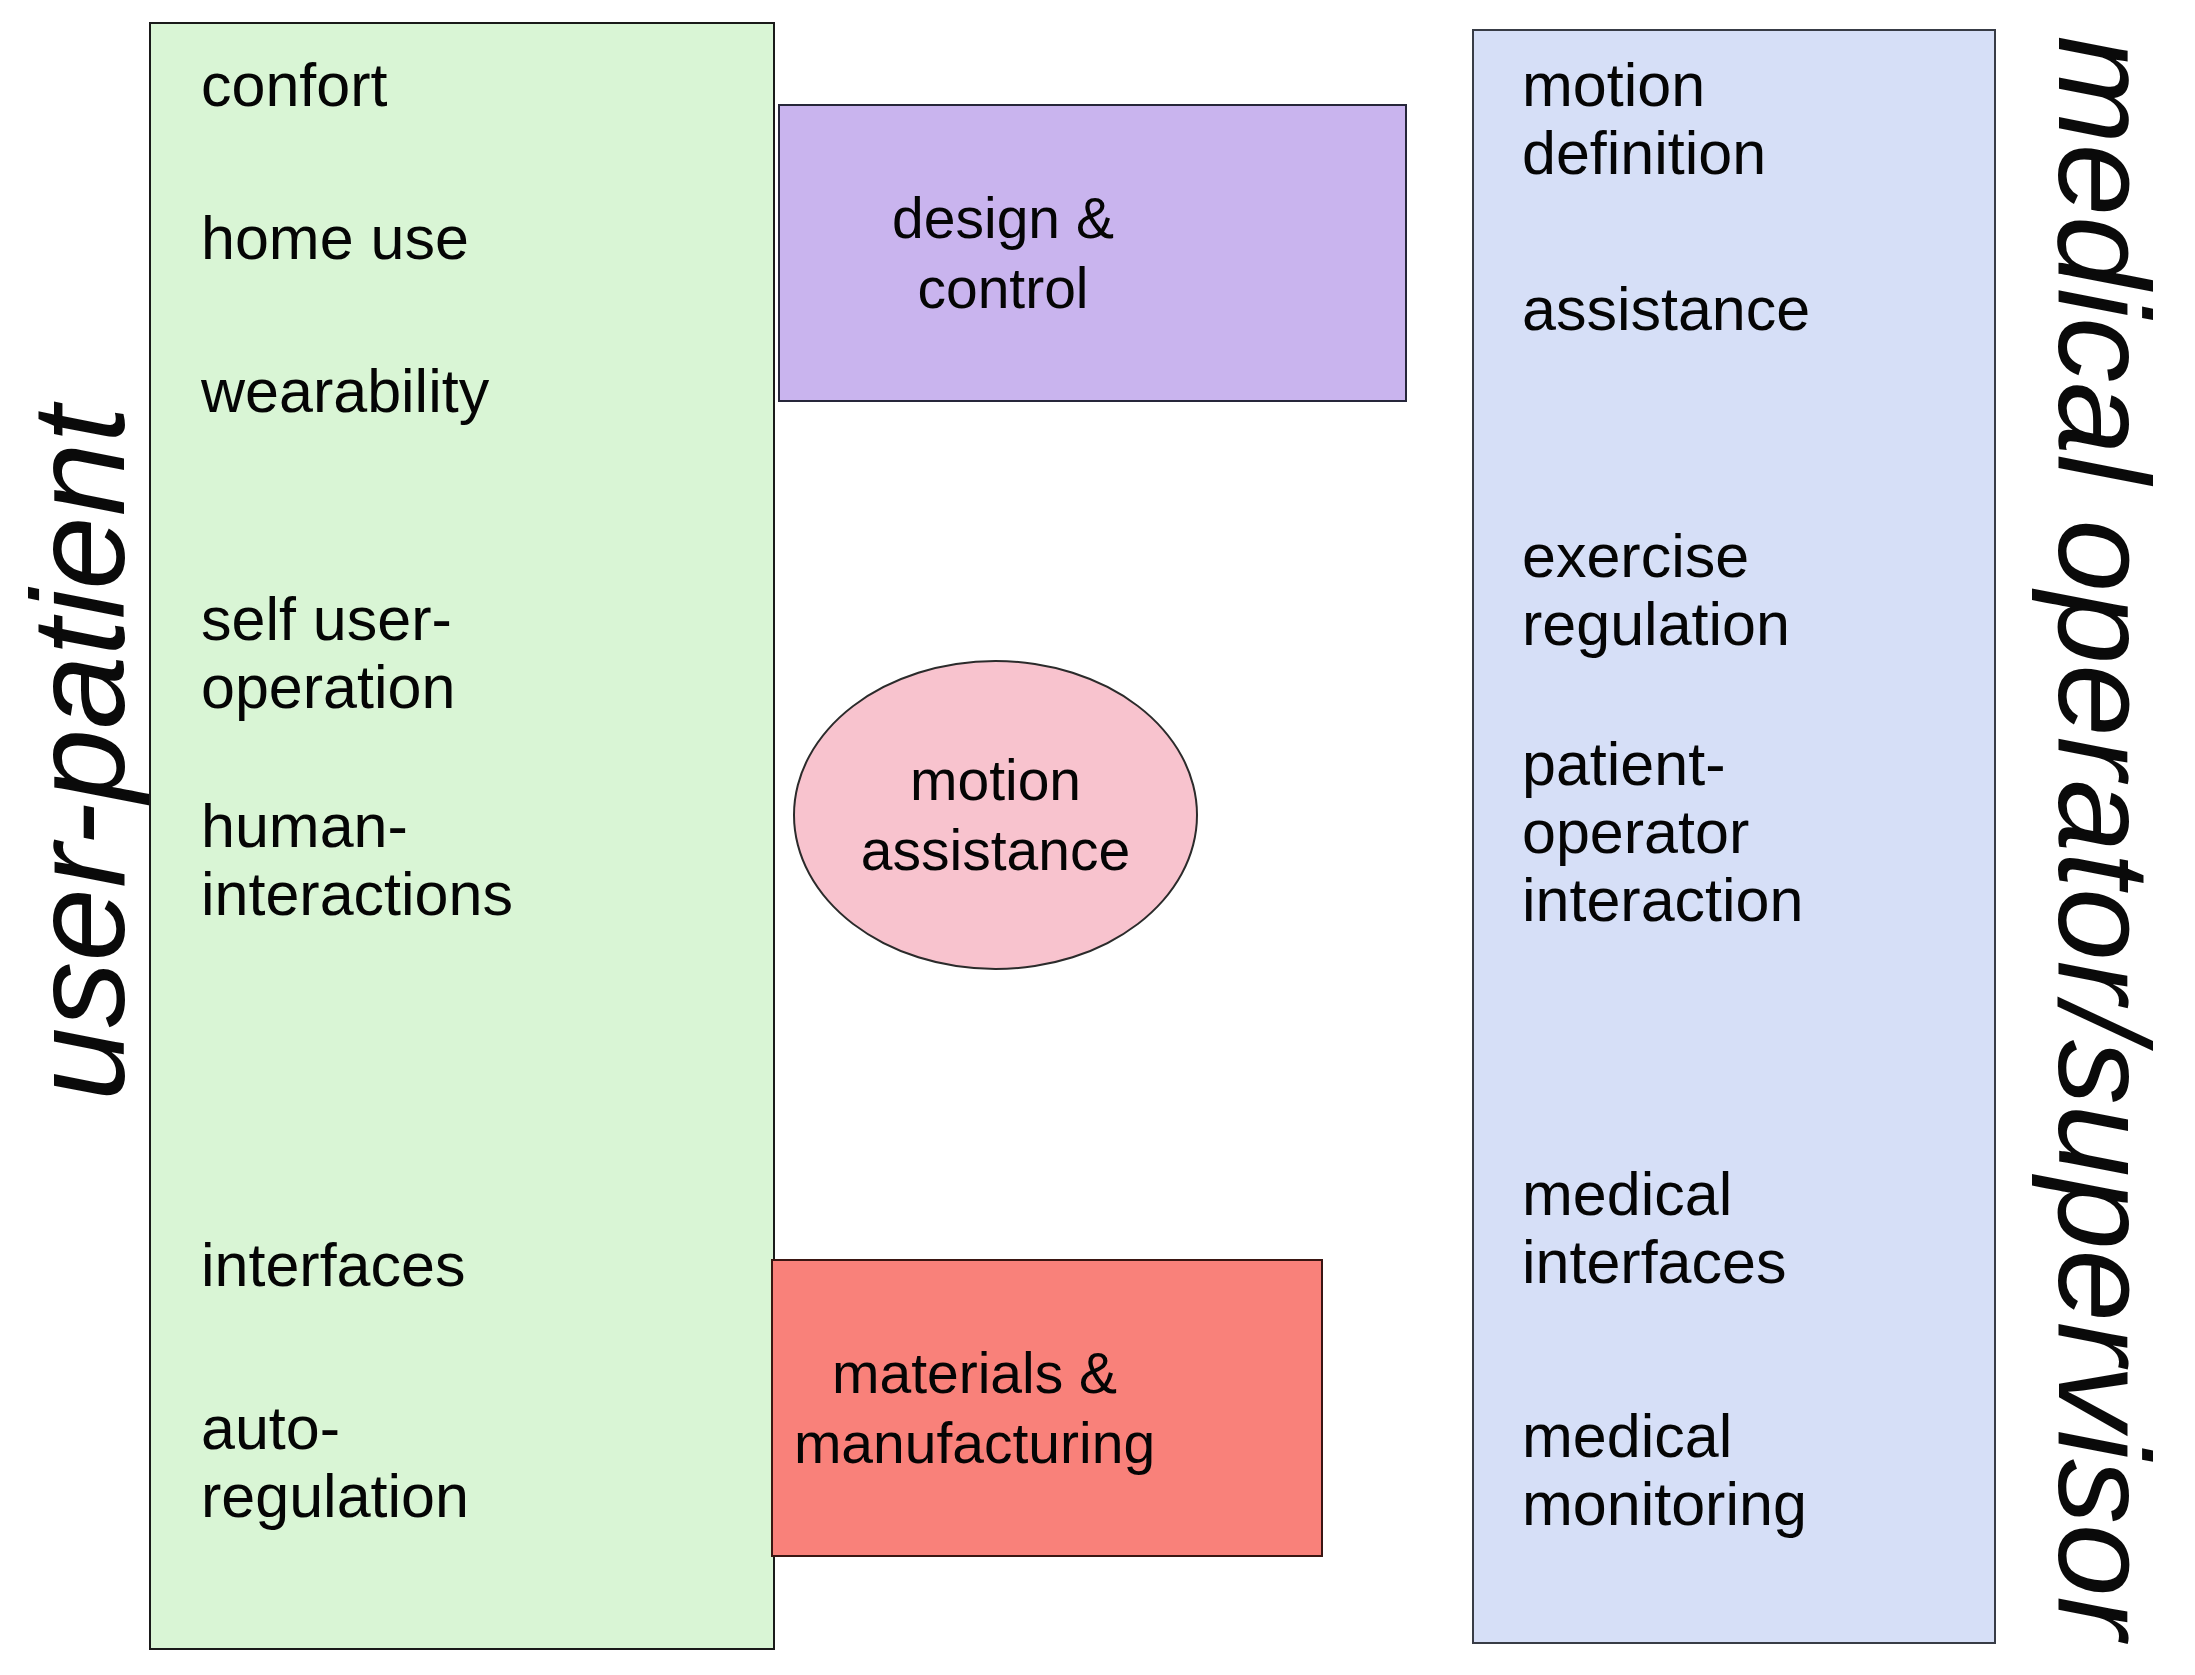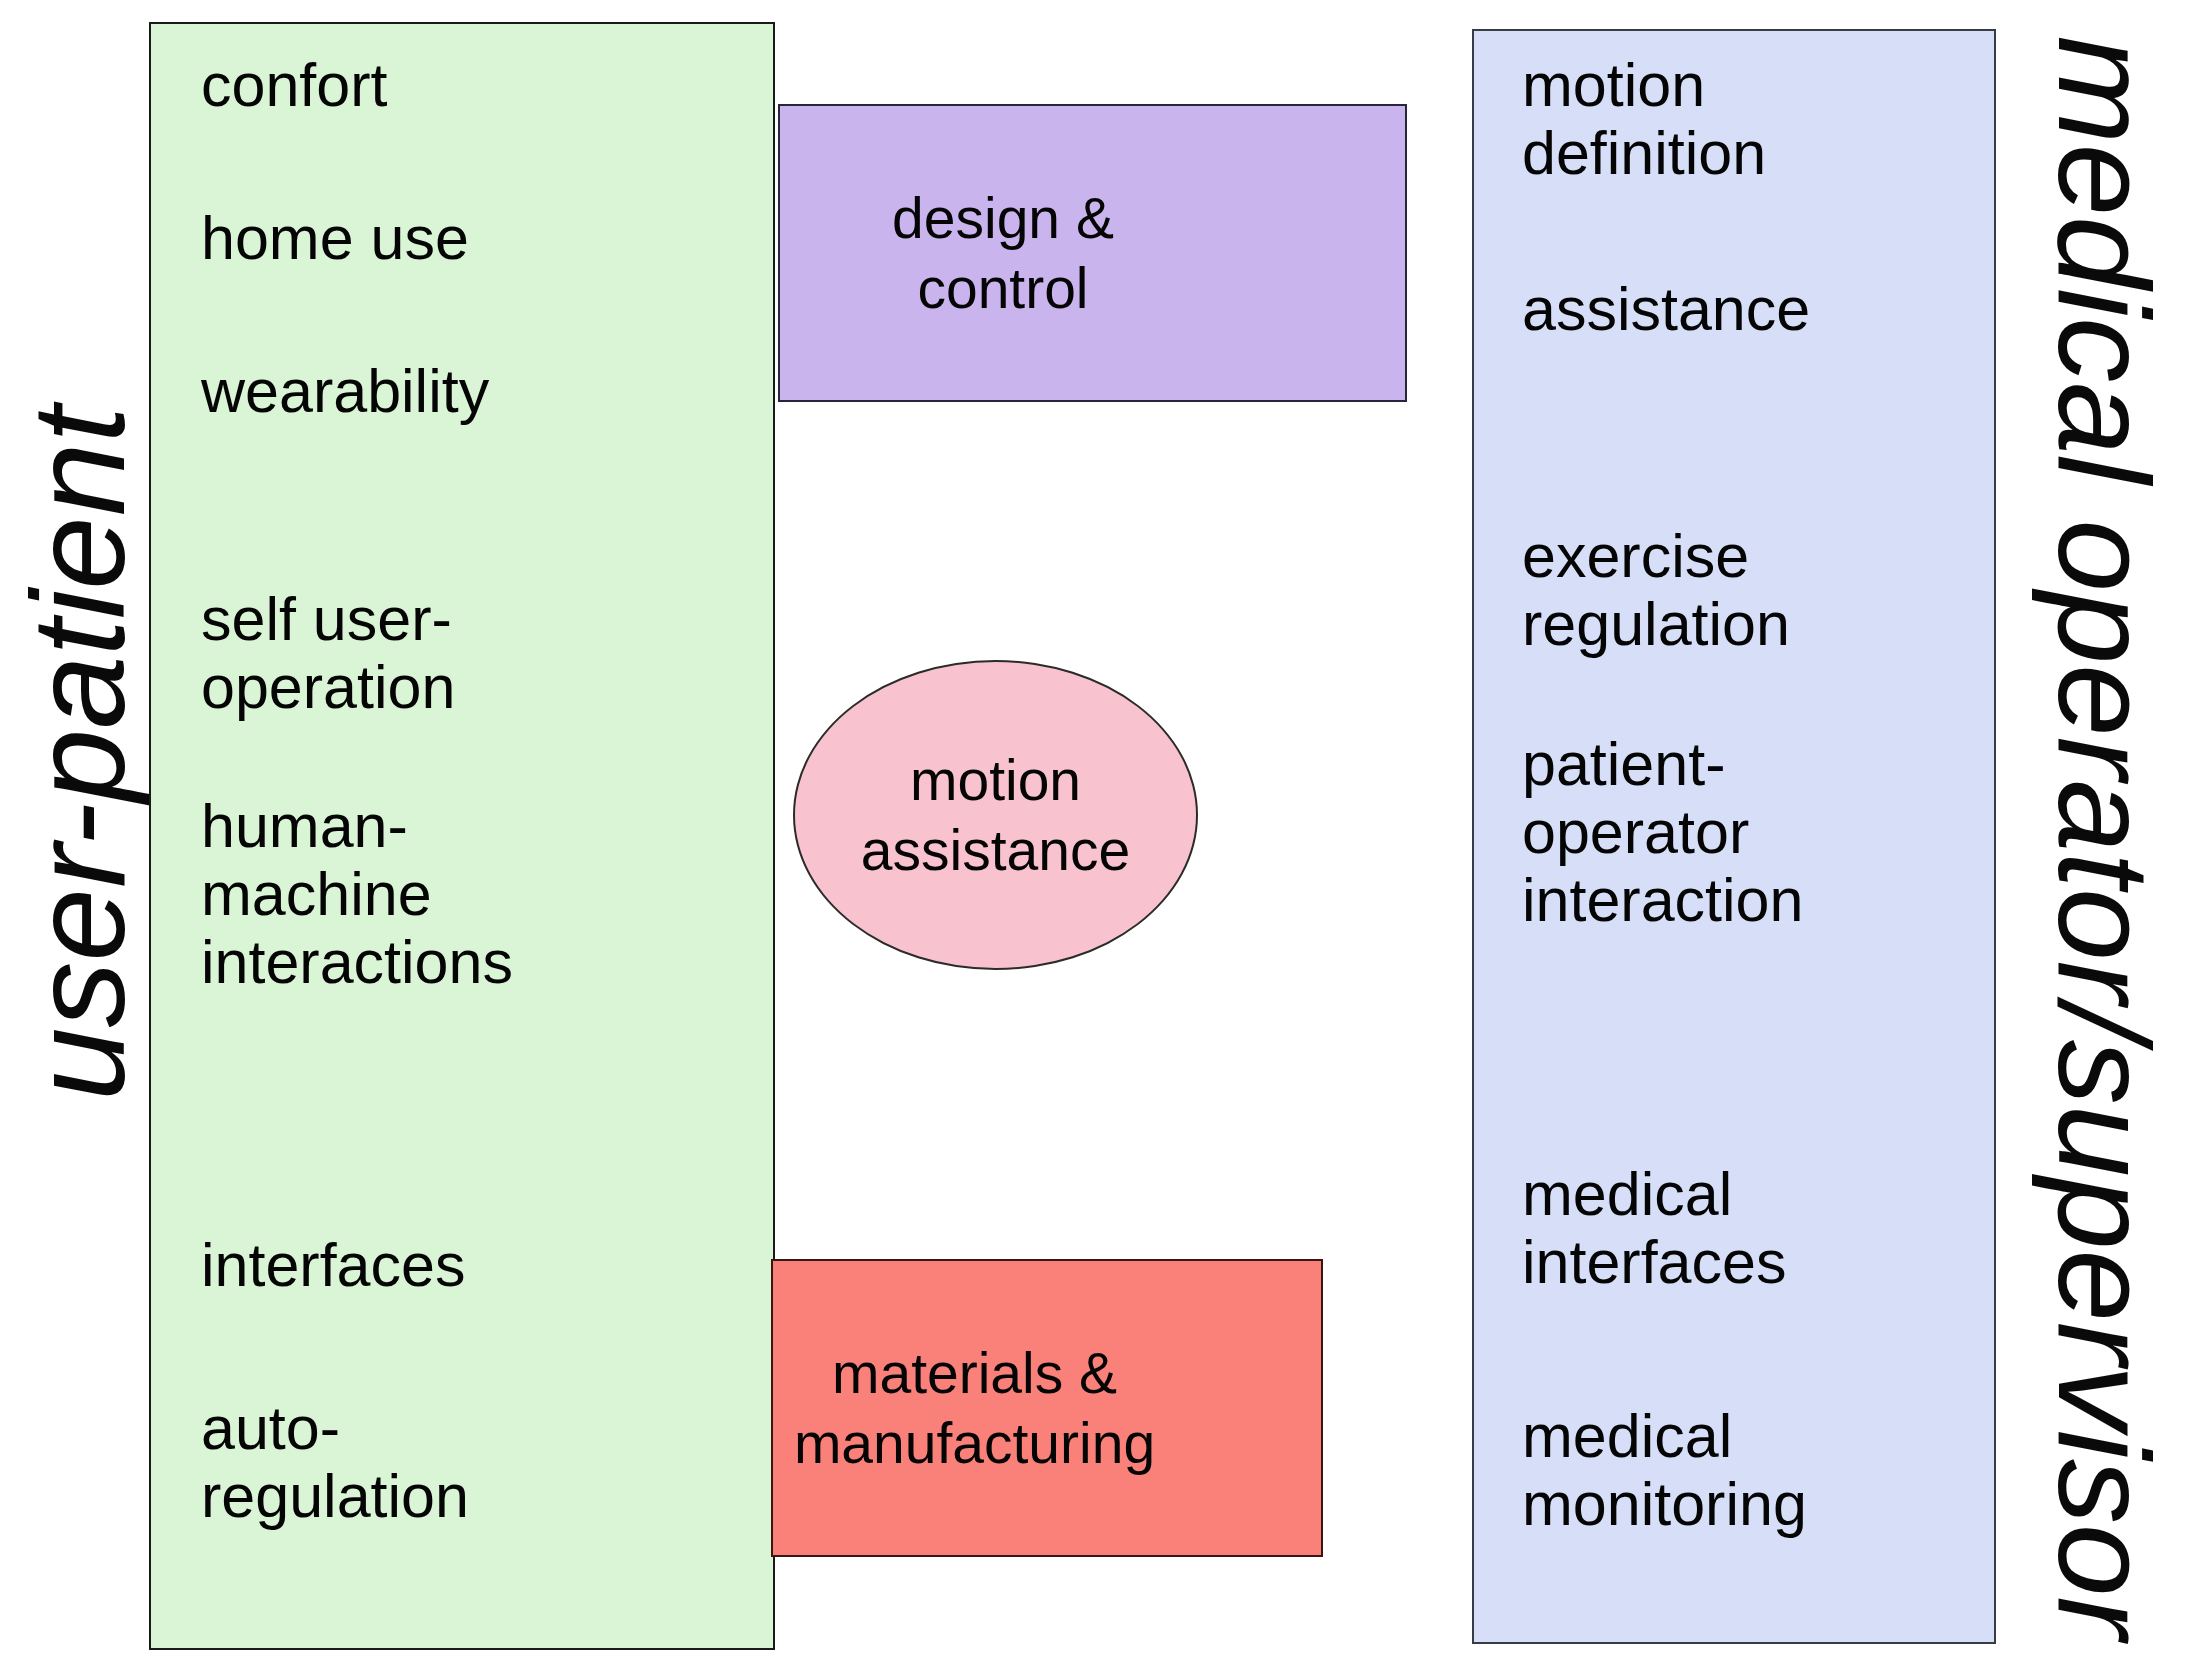--- a/index.html
+++ b/index.html
@@ -69,21 +69,20 @@
   </div>
   <div class="panel-item" style="top:333px">
     <div>wearability</div>
   </div>
   <div class="panel-item" style="top:561px">
     <div>self user-</div>
     <div>operation</div>
   </div>
   <div class="panel-item" style="top:768px">
     <div>human-</div>
-    <div>machine</div>
     <div>interactions</div>
   </div>
   <div class="panel-item" style="top:1207px">
     <div>interfaces</div>
   </div>
   <div class="panel-item" style="top:1370px">
     <div>auto-</div>
     <div>regulation</div>
   </div>
 </div>

